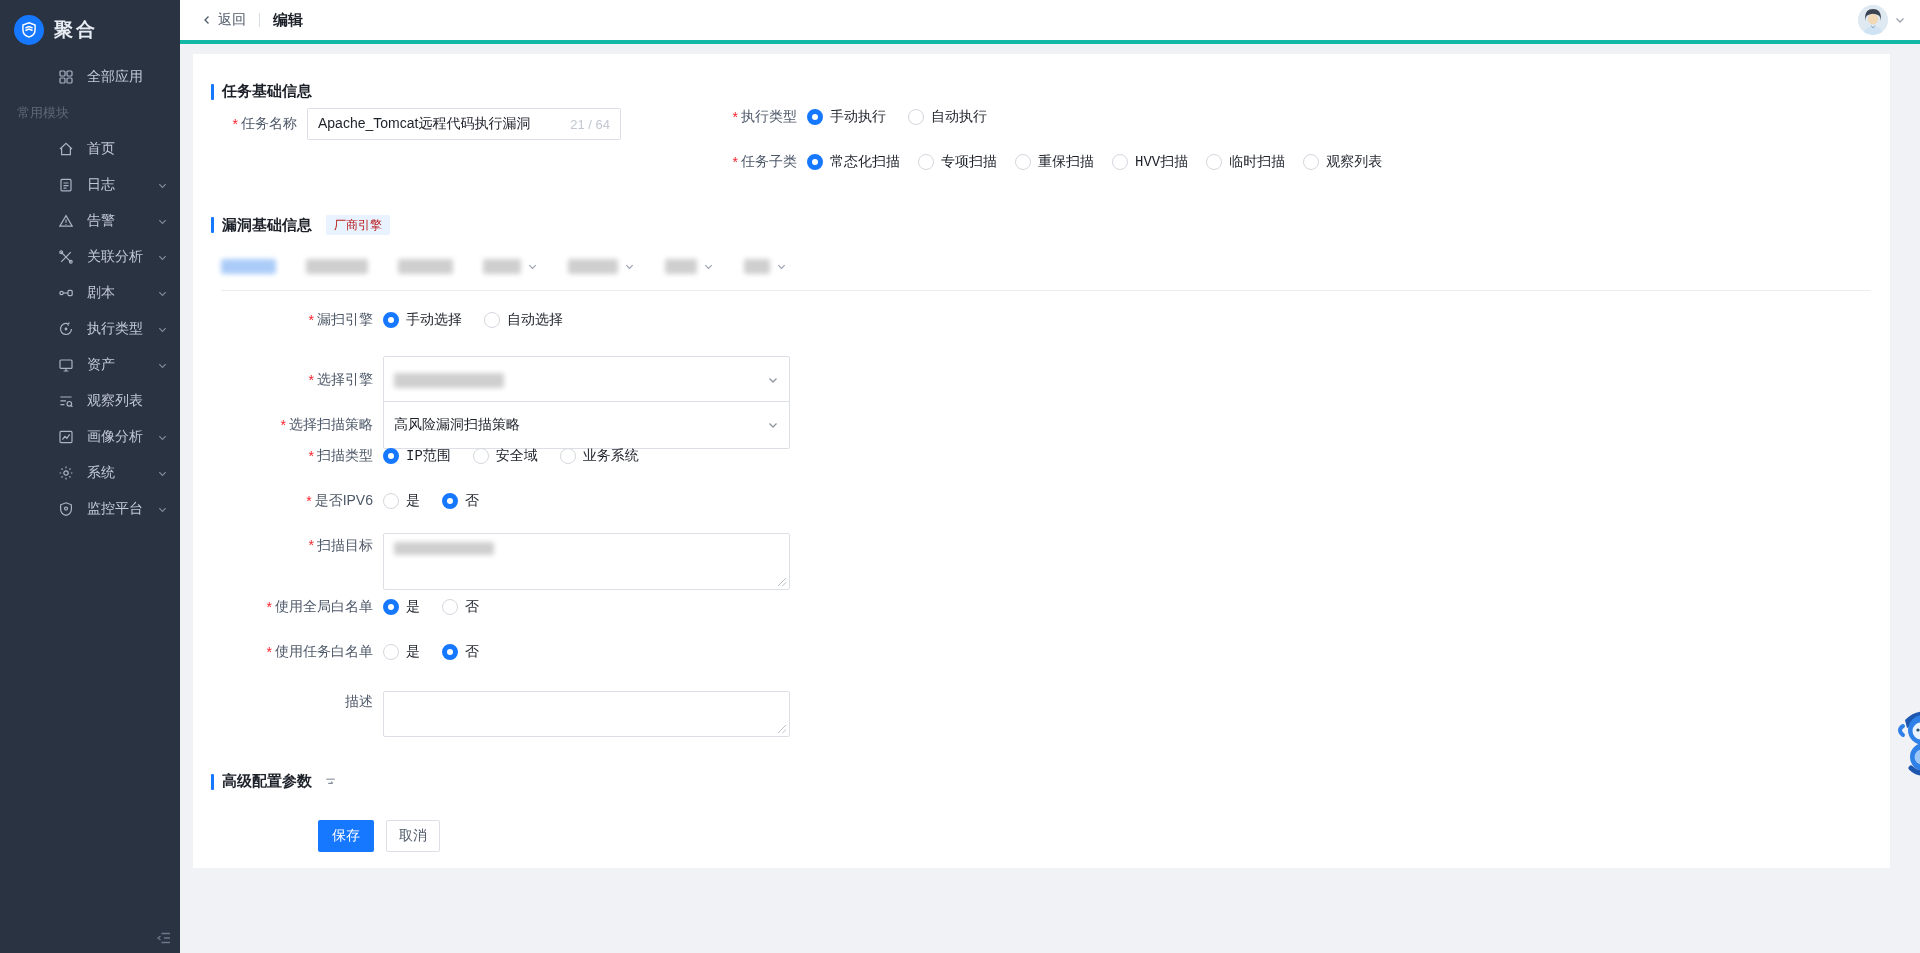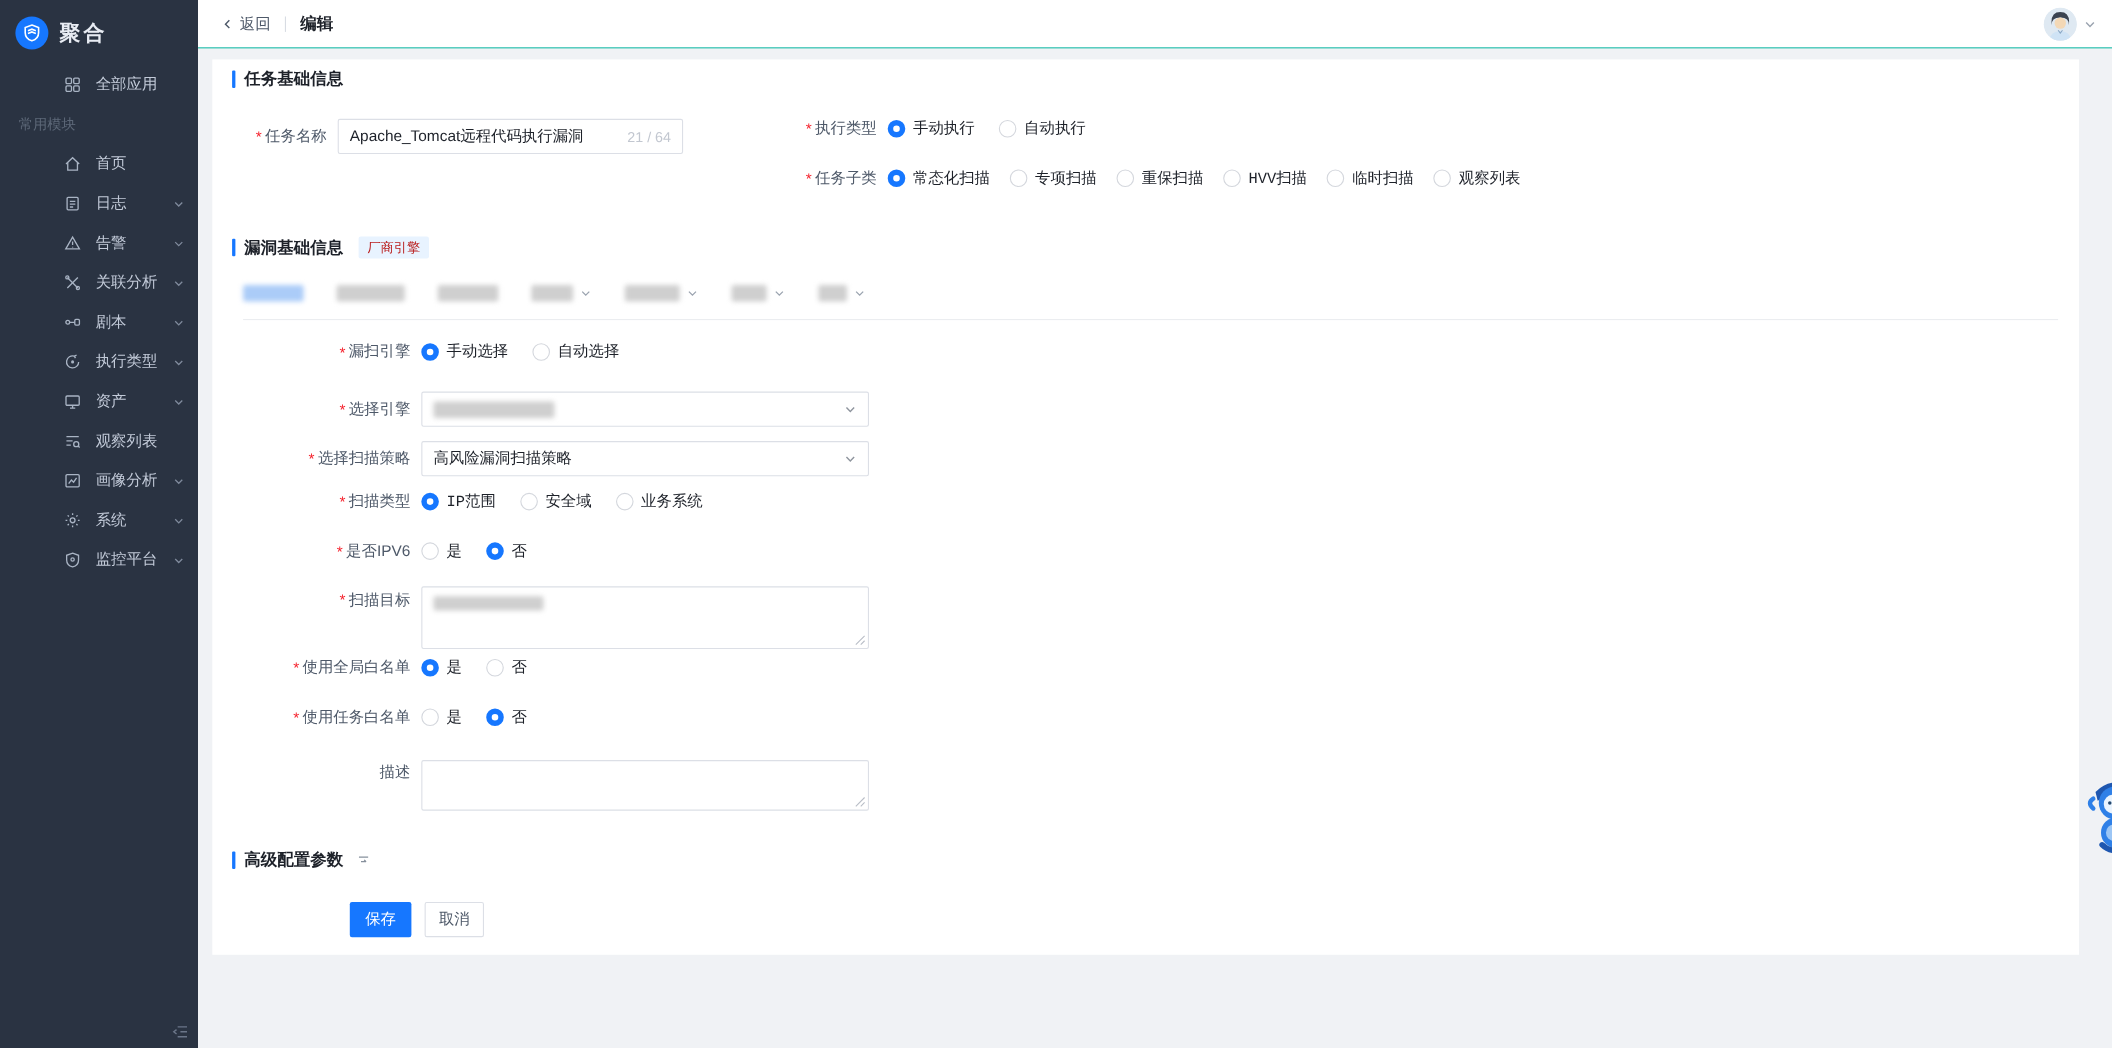--- a/index.html
+++ b/index.html
@@ -14,21 +14,21 @@
   .logo-text { color:#e8ecf3; font-size:19px; font-weight:bold; letter-spacing:3px; font-family:"Liberation Serif","DejaVu Serif",serif; }
   .menu { margin-top:11px; }
   .menu-item { height:36px; display:flex; align-items:center; padding:0 12px 0 17px; color:#c2cad8; font-size:14px; cursor:pointer;margin-left:40px; }
   .mi-icon { width:17px; height:17px; margin-right:13px; flex:0 0 auto; display:flex; align-items:center; justify-content:center; color:#a9b4c4; }
   .mi-label { flex:1; white-space:nowrap; }
   .mi-chev { color:#7f8a9c; display:flex; }
   .menu-section { height:36px; line-height:36px; padding-left:17px; color:#5d6878; font-size:13px; }
   .collapse-btn { position:absolute; right:8px; bottom:7px; color:#6b7689; display:flex; cursor:pointer; }
 
   
-  .header { position:absolute; left:180px; top:0; width:1740px; height:44px; background:#ffffff; border-bottom:1px solid #14b8a6; display:flex; align-items:center; padding:0 14px 0 21px; z-index:4; }
+  .header { position:absolute; left:180px; top:0; width:1740px; height:44px; background:#ffffff; border-bottom:4px solid #14b8a6; display:flex; align-items:center; padding:0 14px 0 21px; z-index:4; }
   .back { display:flex; align-items:center; gap:5px; color:#4e5969; font-size:14px; cursor:pointer; }
   .hdr-divider { width:1px; height:14px; background:#d8dce3; margin:0 13px; }
   .hdr-title { font-weight:bold; color:#1d2129; font-size:15px; }
   .hdr-right { margin-left:auto; display:flex; align-items:center; gap:6px; }
   .avatar { width:30px; height:30px; border-radius:50%; background:#dfe9f2; overflow:hidden; display:flex; align-items:flex-end; justify-content:center; cursor:pointer; }
   .ava-chev { color:#9aa3af; display:flex; cursor:pointer; }
 
   
   .card { position:absolute; left:193px; top:54px; width:1697px; height:814px; background:#ffffff; z-index:2; }
   .sec { position:absolute; display:flex; align-items:center; gap:8px; }
@@ -42,21 +42,21 @@
   .flabel { font-size:14px; color:#4e5969; display:flex; justify-content:flex-end; align-items:center; gap:3px; white-space:nowrap; }
   .row.top-align .flabel { line-height:32px; }
   .req { color:#f5222d; font-size:14px; }
   .lab-w1 { width:86px; }
   .lab-w2 { width:144px; }
   .lab-w3 { width:162px; }
 
   .ctrl { margin-left:10px; display:flex; align-items:center; gap:22px; }
   .field-input { margin-left:10px; width:314px; height:32px; border:1px solid #dcdfe6; border-radius:2px; background:#fff; display:flex; align-items:center; padding:0 10px; font-size:14px; color:#1d2129; cursor:text; }
   .counter { margin-left:auto; color:#c2c7d0; font-size:13px; white-space:nowrap; }
-  .select { margin-left:10px; width:407px; height:32px; border:1px solid #dcdfe6; border-radius:2px; background:#fff; display:flex; align-items:center; justify-content:space-between; padding:0 10px; font-size:14px; color:#1d2129; cursor:pointer; }
+  .select { margin-left:10px; width:407px; height:48px; border:1px solid #dcdfe6; border-radius:2px; background:#fff; display:flex; align-items:center; justify-content:space-between; padding:0 10px; font-size:14px; color:#1d2129; cursor:pointer; }
   .sel-chev { color:#8f959e; display:flex; }
   .tarea { position:relative; margin-left:10px; width:407px; border:1px solid #dcdfe6; border-radius:2px; background:#fff; padding:8px 10px; cursor:text; }
   .rz { position:absolute; right:2px; bottom:2px; }
 
   .radio { display:inline-flex; align-items:center; gap:7px; font-size:14px; color:#1d2129; cursor:pointer; white-space:nowrap;font-family:Liberation Mono, monospace; }
   .rdot { width:16px; height:16px; border-radius:50%; border:1px solid #d4d7dd; background:#fff; flex:0 0 auto; }
   .radio.on .rdot { border:5px solid #1677ff; }
 
   .blob { height:15px; border-radius:2px; filter:blur(2.5px); background:#cfcfcf; }
   .blob.blue { background:#abccf8; }
@@ -297,21 +297,21 @@
       <span class="ava-chev">
         <svg width="12" height="12" viewBox="0 0 12 12" fill="none" stroke="currentColor" stroke-width="1.3">
             <path d="M2.5 4.5 L6 8 L9.5 4.5"></path>
           </svg>
       </span>
     </div>
   </header>
 
   <main class="card">
 
-    <div class="sec" style="left:18px; top:8px;">
+    <div class="sec" style="left:18px; top:28px;">
       <span class="sec-bar"></span>
       <span class="sec-title">任务基础信息</span>
     </div>
 
     <div class="row" style="left:18px; top:54px;">
       <div class="flabel lab-w1">
         <span class="req">*</span>
         <span>任务名称</span>
       </div>
       <div class="field-input">

